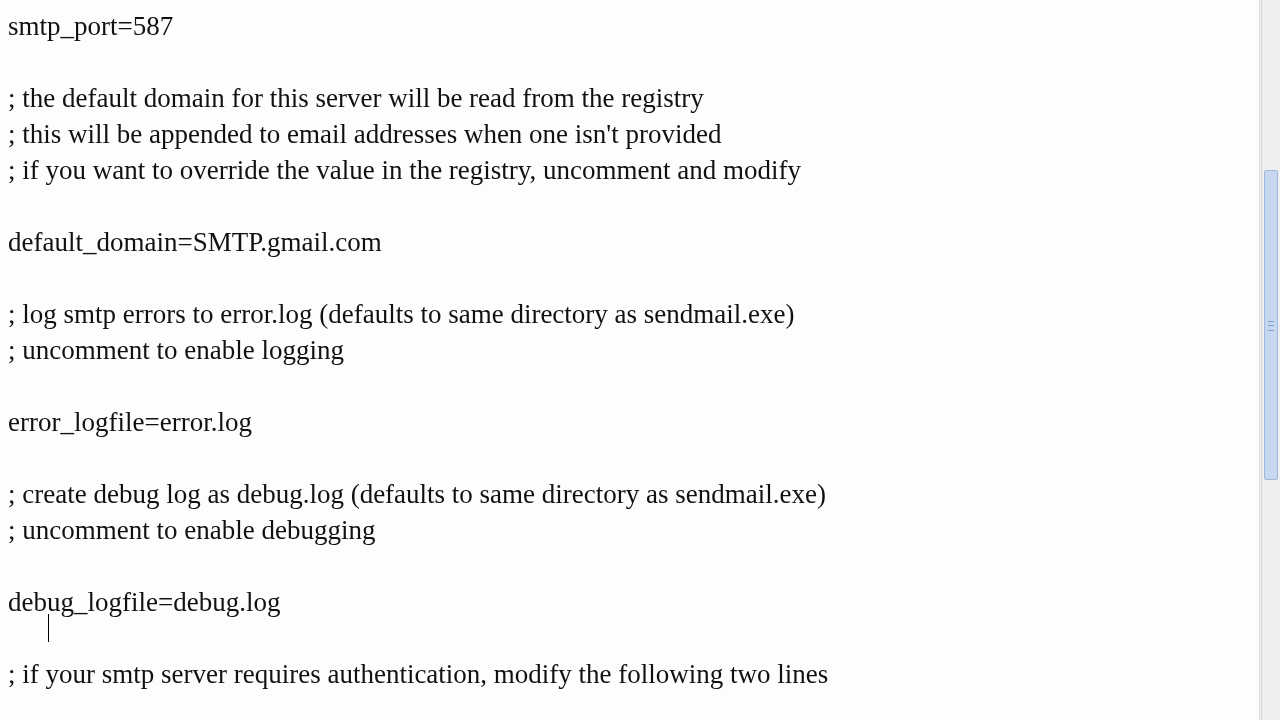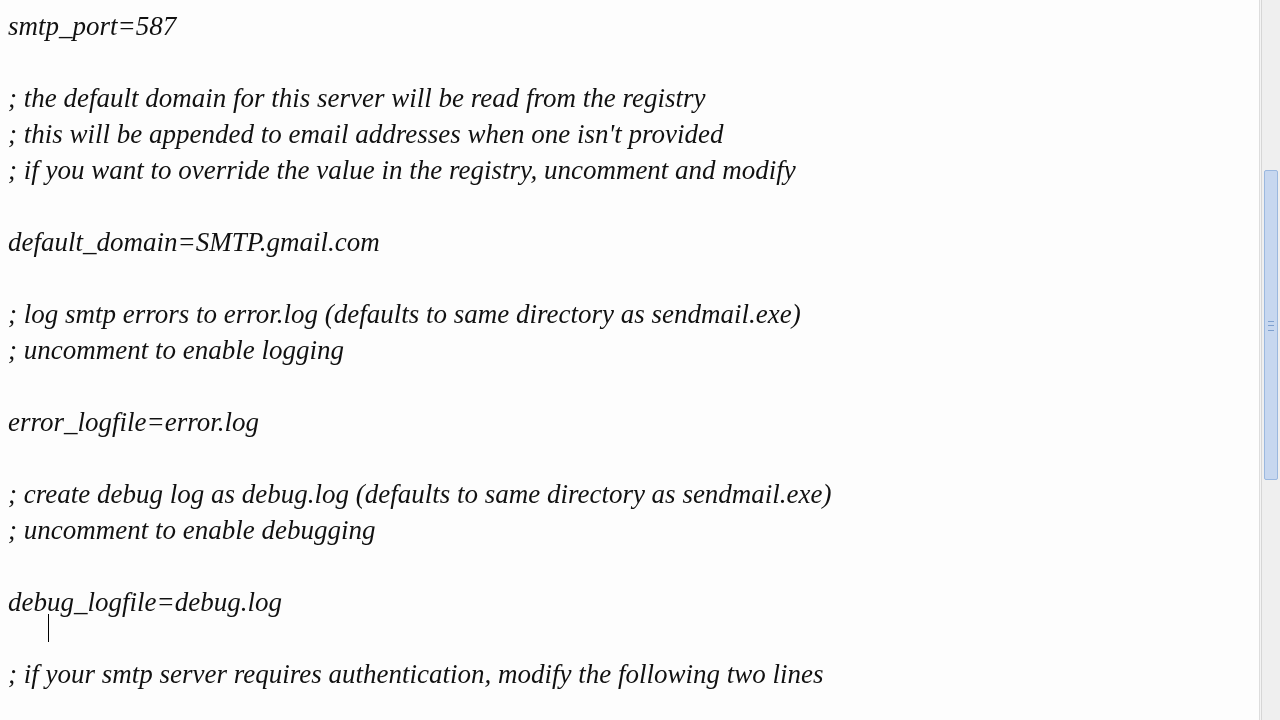--- a/index.html
+++ b/index.html
@@ -20,21 +20,21 @@
     background: #fdfdfd;
     border-right: 1px solid #ddd;
     box-sizing: border-box;
     padding: 8px 6px 0 8px;
     color: #111;
     font-size: 27px;
     line-height: 36px;
     white-space: pre;
     overflow: hidden;
   }
-  .line { display: block; min-height: 36px; font-style: italic; }
+  .line { display: block; min-height: 36px; }
   
   .sb-track {
     position: absolute;
     right: 0;
     top: 0;
     width: 18px;
     height: 720px;
     background: #efefef;
     border-left: 1px solid #d6d6d6;
   }

